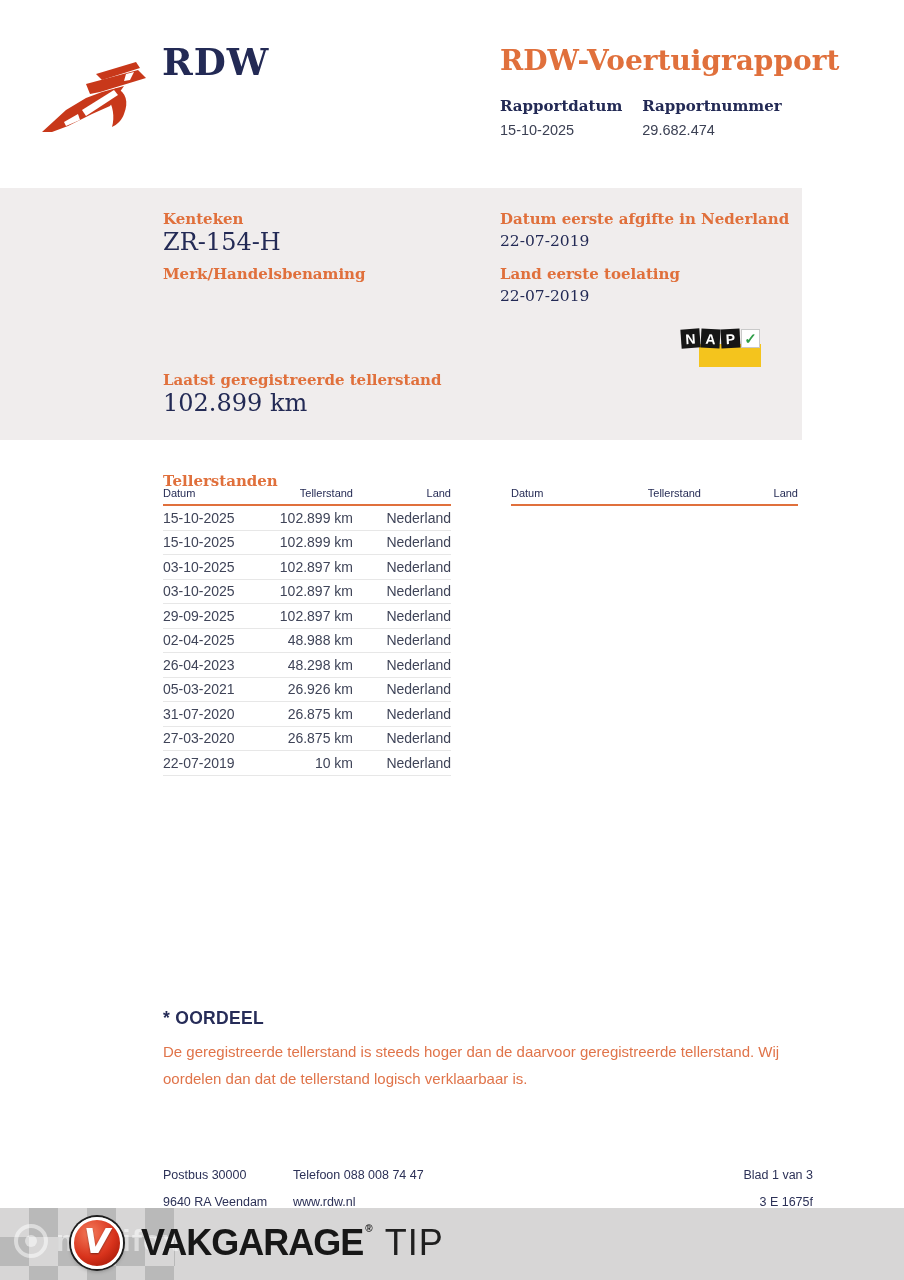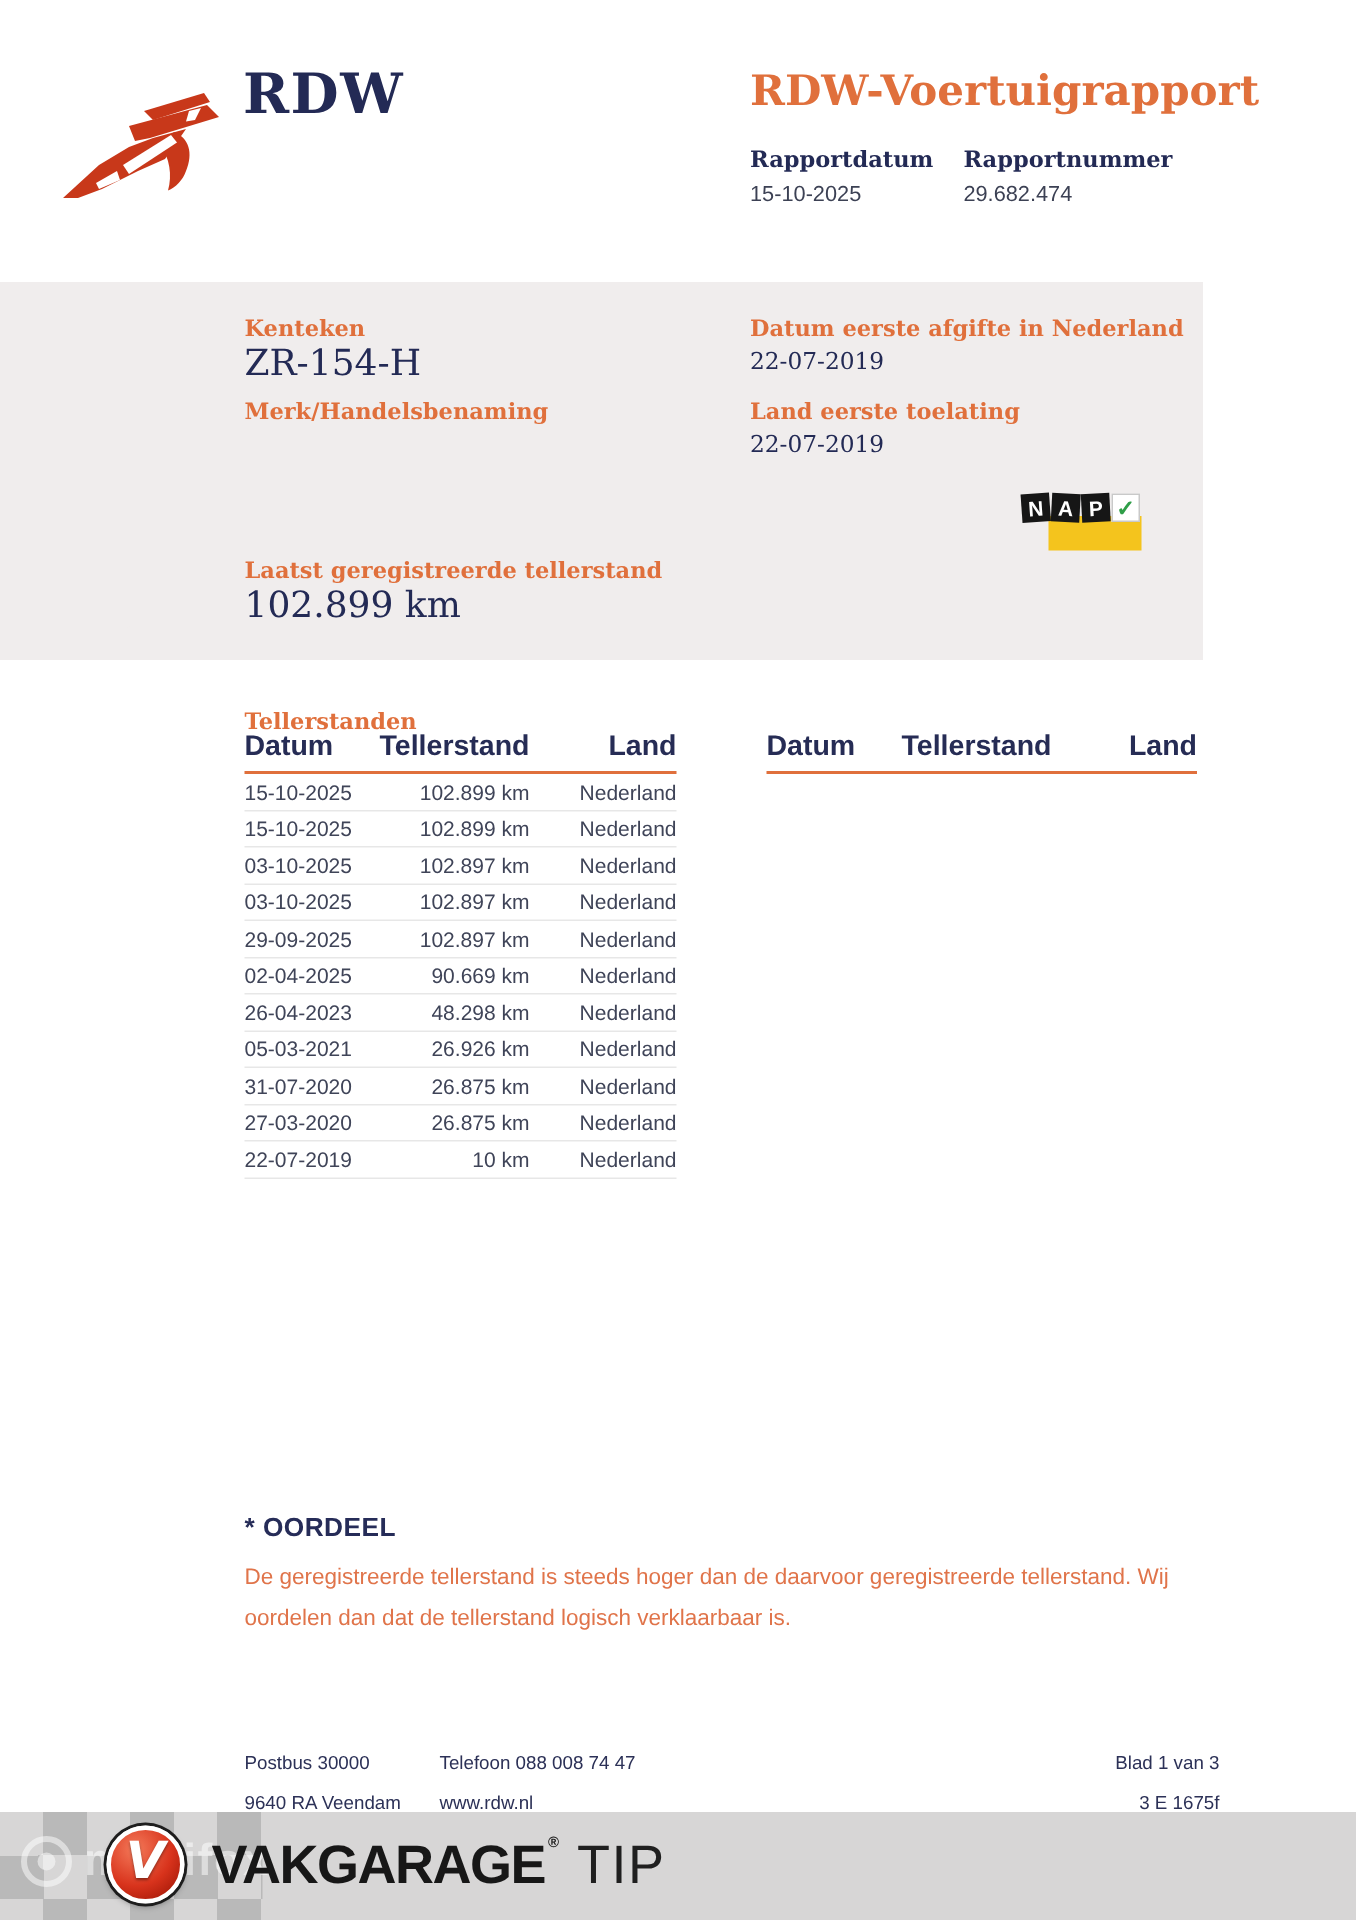--- a/index.html
+++ b/index.html
@@ -73,21 +73,21 @@
   .section-title{
     position:absolute;left:163px;top:472px;
     font-family:"DejaVu Serif",serif;font-weight:700;font-size:15px;color:var(--accent);
   }
   .mtable{position:absolute;top:487px;}
   .mtable.left{left:163px;width:288px;}
   .mtable.right{left:511px;width:287px;}
   .mhead{
     display:grid;grid-template-columns:90px 100px 1fr;
     padding-bottom:5px;border-bottom:2px solid var(--accent);
-    font-weight:700;font-size:19px;color:#262c55;
+    font-weight:400;font-size:11px;color:#262c55;
   }
   .mhead span:nth-child(2),.mhead span:nth-child(3){text-align:right;}
   .mrow{
     display:grid;grid-template-columns:90px 100px 1fr;align-items:center;
     height:24.5px;border-bottom:1px solid #e7e7e7;
     font-size:14px;color:var(--cell);
   }
   .mrow span:nth-child(2),.mrow span:nth-child(3){text-align:right;}
   
   .note-title{
@@ -221,21 +221,21 @@
           <span>102.897 km</span>
           <span>Nederland</span>
         </div>
         <div class="mrow">
           <span>29-09-2025</span>
           <span>102.897 km</span>
           <span>Nederland</span>
         </div>
         <div class="mrow">
           <span>02-04-2025</span>
-          <span>90.669 km</span>
+          <span>48.988 km</span>
           <span>Nederland</span>
         </div>
         <div class="mrow">
           <span>26-04-2023</span>
           <span>48.298 km</span>
           <span>Nederland</span>
         </div>
         <div class="mrow">
           <span>05-03-2021</span>
           <span>26.926 km</span>

